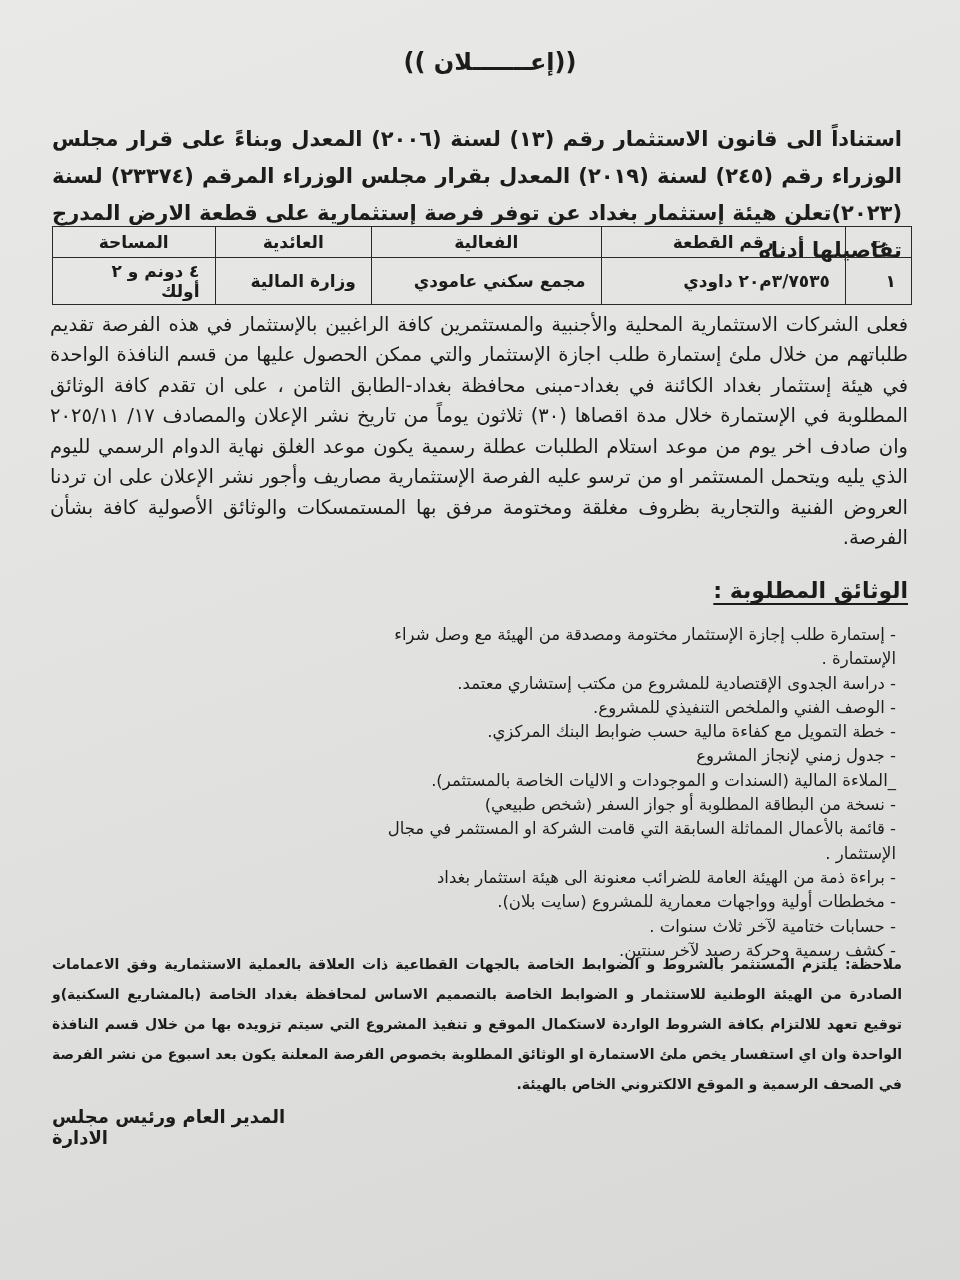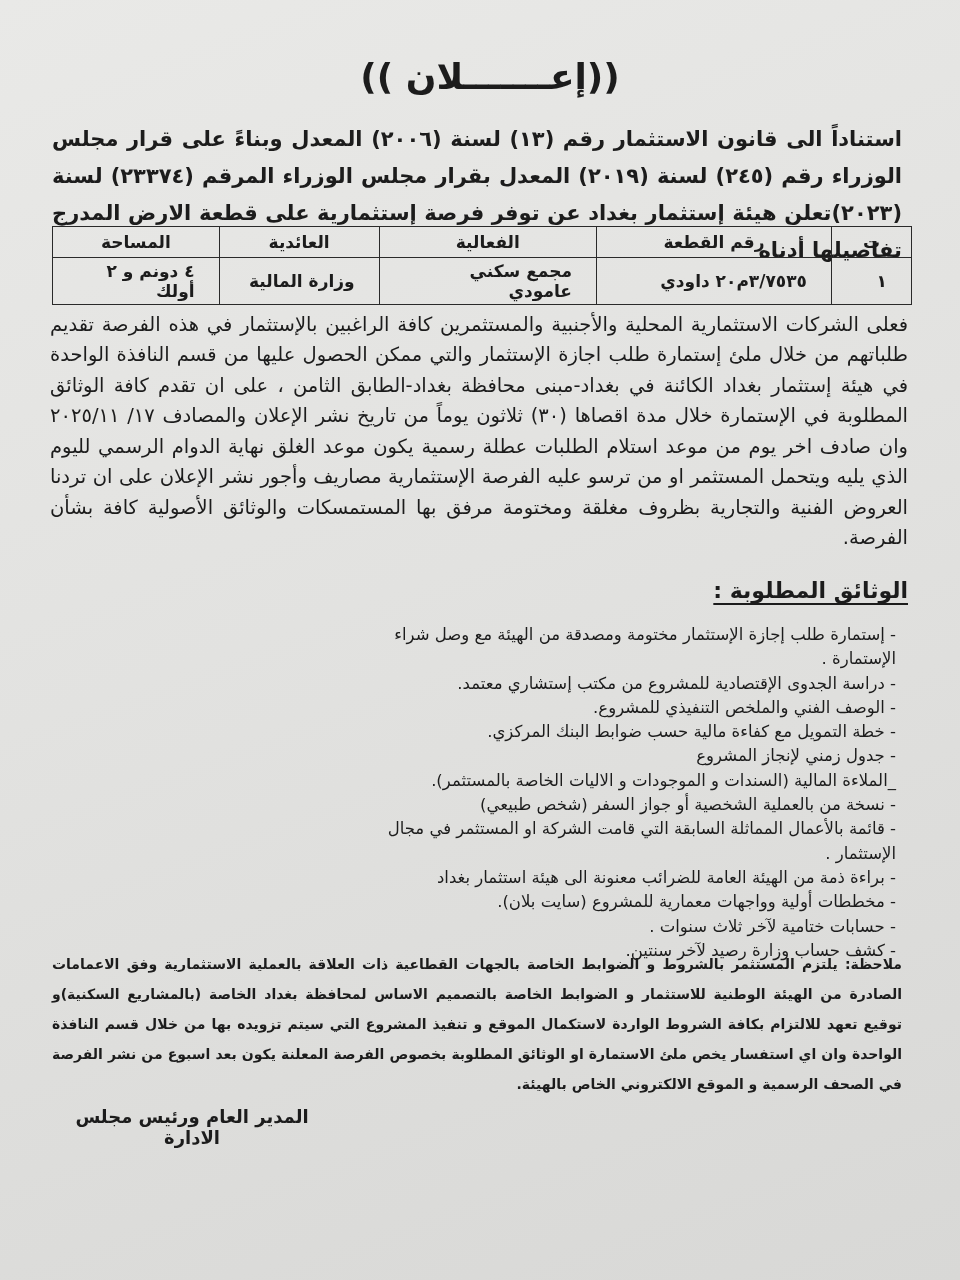--- a/index.html
+++ b/index.html
@@ -7,34 +7,34 @@
     width: 960px; height: 1280px; overflow: hidden;
     background: linear-gradient(160deg, #e9e9e7 0%, #e2e2e0 45%, #d8d8d6 100%);
     color: #1c1c1c;
     font-family: "DejaVu Sans", "Liberation Sans", sans-serif;
     position: relative;
   }
   .page { position: absolute; inset: 0; direction: rtl; }
 
   .title {
     position: absolute; top: 32px; left: 0; right: 0;
-    text-align: center; font-size: 36px; font-weight: bold; letter-spacing: 2px; margin-left: 20px;
+    text-align: center; font-size: 24px; font-weight: bold; letter-spacing: 2px; margin-left: 20px;
   }
 
   .intro {
     position: absolute; top: 100px; right: 58px; width: 850px;
     font-size: 21px; font-weight: bold; line-height: 37px; text-align: justify;
   }
 
   table.plots {
     position: absolute; top: 226px; right: 48px; width: 860px;
     border-collapse: collapse; font-size: 17px; font-weight: bold;
   }
   table.plots th, table.plots td {
-    border: 1.5px solid #2a2a2a; padding: 3px 24px; height: 24px;
+    border: 1.5px solid #2a2a2a; padding: 3px 15px; height: 24px;
   }
   table.plots th { font-weight: bold; }
   .col-no { width: 42px; } .col-plot { width: 260px; } .col-act { width: 250px; }
   .col-own { width: 150px; } .col-area { width: 155px; }
 
   .body-para {
     position: absolute; top: 290px; right: 52px; width: 858px;
     font-size: 19.5px; line-height: 30.5px; text-align: justify;
     text-align-last: right;
   }
@@ -47,21 +47,21 @@
   .docs-list { list-style: none; margin: 12px; padding: 0; font-size: 16.5px; line-height: 24.3px; }
 
   .note {
     position: absolute; top: 935px; right: 58px; width: 850px;
     font-size: 14px; font-weight: bold; line-height: 30px; text-align: justify;
     text-align-last: right;
   }
 
   .signature {
     position: absolute; top: 1106px; left: 52px; width: 280px;
-    text-align: center; font-size: 18px; font-weight: bold;
+    text-align: left; font-size: 18px; font-weight: bold;
   }
 </style>
 </head>
 <body>
 
 <div class="page">
 
   <h1 class="title">((إعـــــــلان ))</h1>
 
   <p class="intro">استناداً الى قانون الاستثمار رقم (١٣) لسنة (٢٠٠٦) المعدل وبناءً على قرار مجلس الوزراء رقم (٢٤٥) لسنة (٢٠١٩) المعدل بقرار مجلس الوزراء المرقم (٢٣٣٧٤) لسنة (٢٠٢٣)تعلن هيئة إستثمار بغداد عن توفر فرصة إستثمارية على قطعة الارض المدرج تفاصيلها أدناه</p>
@@ -91,25 +91,25 @@
 
   <section class="docs">
     <div class="docs-heading">الوثائق المطلوبة :</div>
     <ul class="docs-list" id="docs-list">
         <li>- إستمارة طلب إجازة الإستثمار مختومة ومصدقة من الهيئة مع وصل شراء الإستمارة .</li>
         <li>- دراسة الجدوى الإقتصادية للمشروع من مكتب إستشاري معتمد.</li>
         <li>- الوصف الفني والملخص التنفيذي للمشروع.</li>
         <li>- خطة التمويل مع كفاءة مالية حسب ضوابط البنك المركزي.</li>
         <li>- جدول زمني لإنجاز المشروع</li>
         <li>_الملاءة المالية (السندات و الموجودات و الاليات الخاصة بالمستثمر).</li>
-        <li>- نسخة من بالعملية الشخصية أو جواز السفر (شخص طبيعي)</li>
+        <li>- نسخة من البطاقة المطلوبة أو جواز السفر (شخص طبيعي)</li>
         <li>- قائمة بالأعمال المماثلة السابقة التي قامت الشركة او المستثمر في مجال الإستثمار .</li>
         <li>- براءة ذمة من الهيئة العامة للضرائب معنونة الى هيئة استثمار بغداد</li>
         <li>- مخططات أولية وواجهات معمارية للمشروع (سايت بلان).</li>
         <li>- حسابات ختامية لآخر ثلاث سنوات .</li>
-        <li>- كشف حساب وزارة رصيد لآخر سنتين.</li>
+        <li>- كشف رسمية وحركة رصيد لآخر سنتين.</li>
       </ul>
   </section>
 
   <p class="note">ملاحظة: يلتزم المستثمر بالشروط و الضوابط الخاصة بالجهات القطاعية ذات العلاقة بالعملية الاستثمارية وفق الاعمامات الصادرة من الهيئة الوطنية للاستثمار و الضوابط الخاصة بالتصميم الاساس لمحافظة بغداد الخاصة (بالمشاريع السكنية)و توقيع تعهد للالتزام بكافة الشروط الواردة لاستكمال الموقع و تنفيذ المشروع التي سيتم تزويده بها من خلال قسم النافذة الواحدة وان اي استفسار يخص ملئ الاستمارة او الوثائق المطلوبة بخصوص الفرصة المعلنة يكون بعد اسبوع من نشر الفرصة في الصحف الرسمية و الموقع الالكتروني الخاص بالهيئة.</p>
 
   <div class="signature">المدير العام ورئيس مجلس الادارة</div>
 </div>
 
 </body></html>

